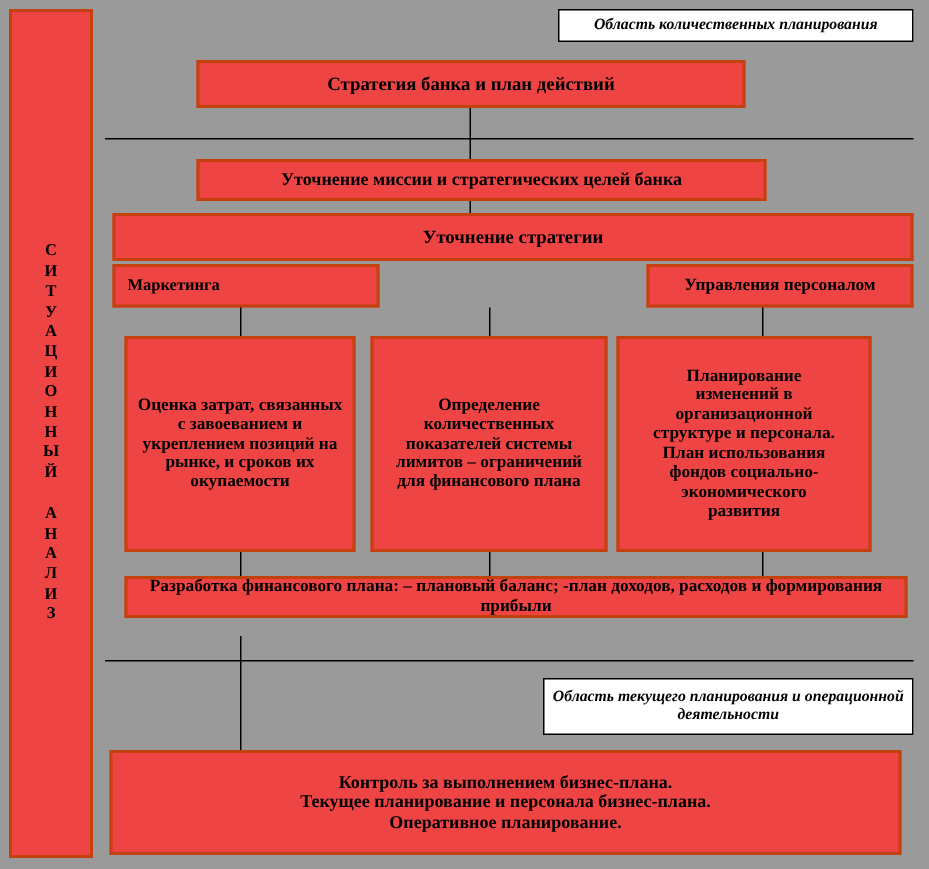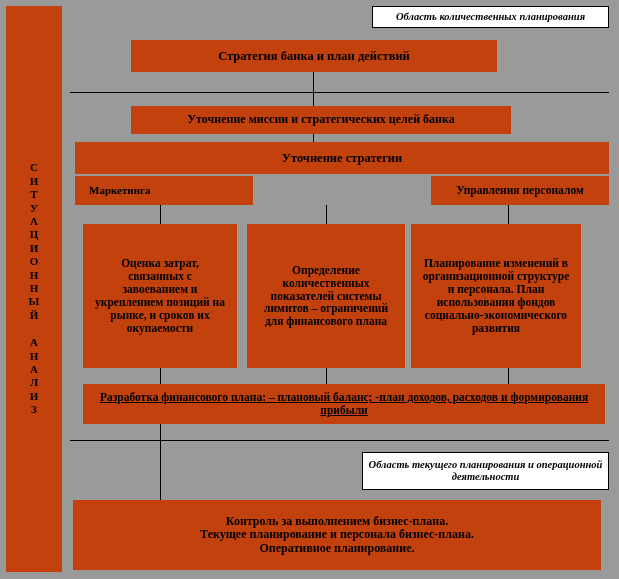--- a/index.html
+++ b/index.html
@@ -15,22 +15,22 @@
     overflow: hidden;
   }
   .canvas {
     position: absolute;
     left: 0; top: 0;
     width: 619px;
     height: 579px;
   }
   .box {
     position: absolute;
-    background: #c2410c;
-    border: 6px solid #c2410c;
+    background: #ef4444;
+    border: 2px solid #c2410c;
     box-sizing: border-box;
     display: flex;
     align-items: center;
     justify-content: center;
     text-align: center;
     font-weight: bold;
     color: #000000;
     line-height: 1.12;
   }
   .label-band {
@@ -148,31 +148,30 @@
     height: 144px;
     font-size: 11.5px;
     padding: 4px 5px;
   }
   #box-orgchange {
     left: 411px;
     top: 224px;
     width: 170px;
     height: 144px;
     font-size: 11.5px;
-    padding: 4px 5px;
+    padding: 4px 18px;
   }
 
   #box-finplan {
     left: 83px;
     top: 384px;
     width: 522px;
-    height: 40px;
+    height: 28px;
     font-size: 11.5px;
     padding: 2px 6px;
-    text-decoration: underline;
   }
 
   #box-control {
     left: 73px;
     top: 500px;
     width: 528px;
     height: 70px;
     font-size: 12px;
     padding: 3px 6px;
   }

